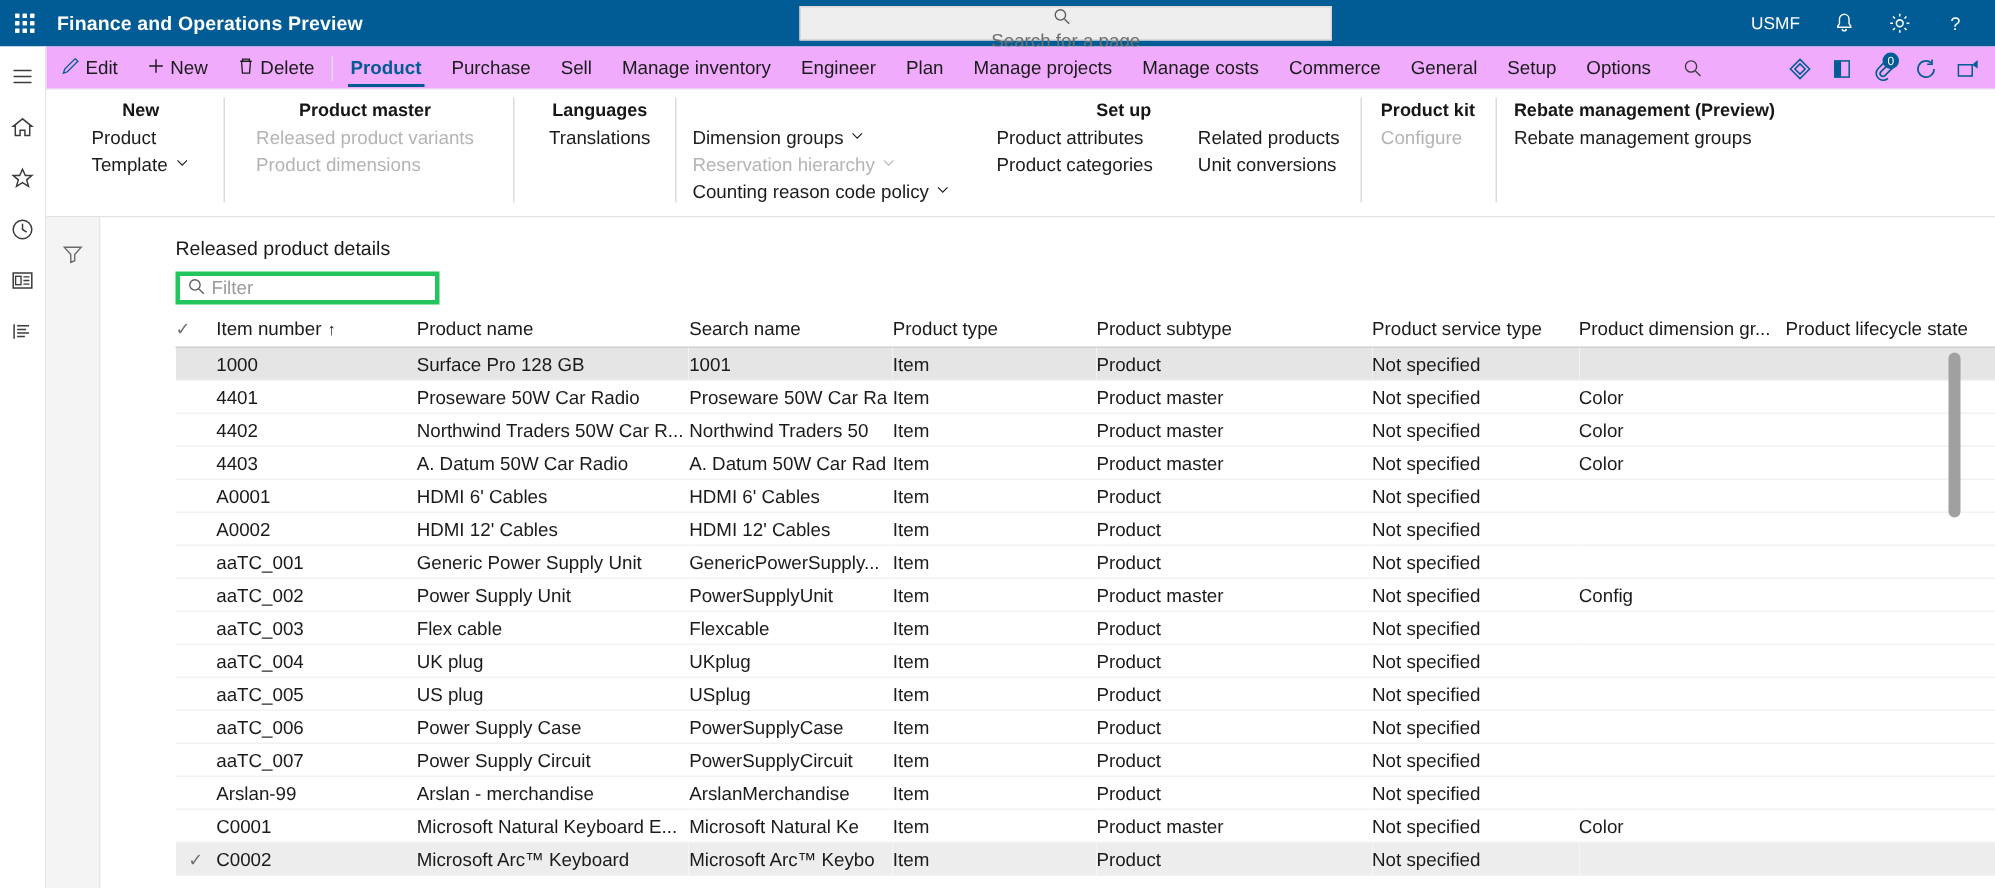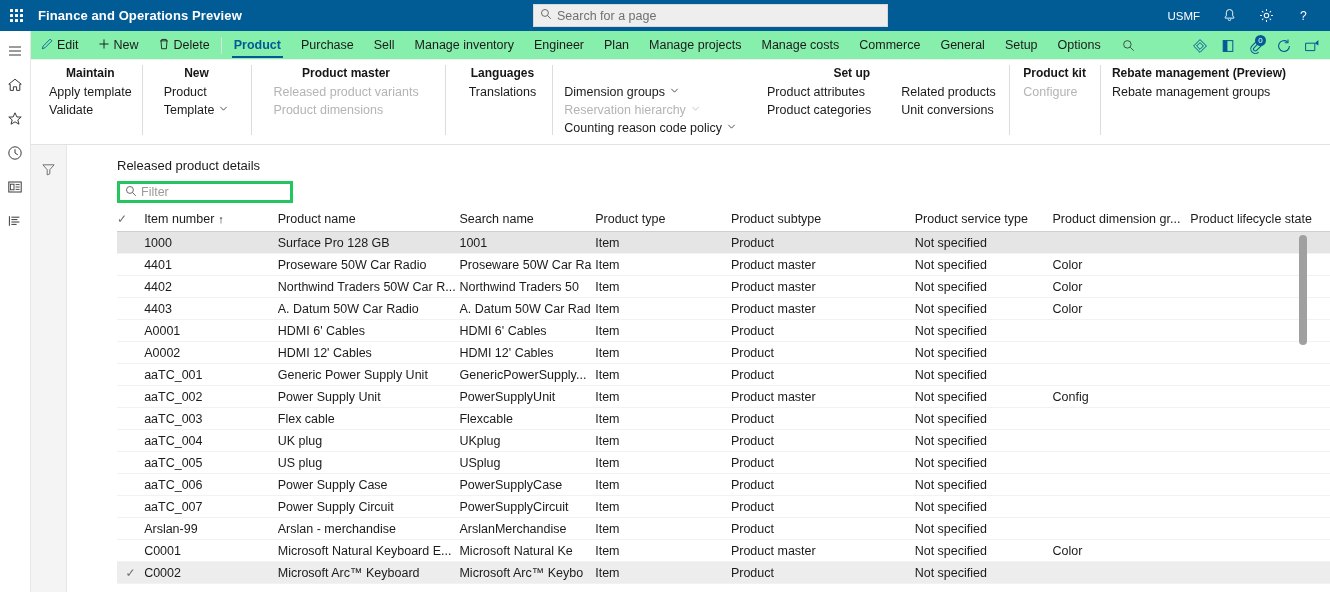--- a/index.html
+++ b/index.html
@@ -27,21 +27,21 @@
   }
   .waffle-grid { display: grid; grid-template-columns: repeat(3, 3px); grid-gap: 2px; }
   .waffle-grid i { width: 3px; height: 3px; background: #ffffff; display: block; border-radius: 0.5px; }
   .app-title {
     color: #ffffff; font-size: 13px; font-weight: bold; letter-spacing: .1px;
     margin-left: 6px; white-space: nowrap;
   }
   .page-search {
     position: absolute; left: 533px; top: 4px; width: 355px; height: 23px;
     background: #eeeeee; border: 1px solid #d8d8d8;
-    display: flex; align-items: center; padding: 0 6px; cursor: text;
+    display: flex; align-items: center; padding: 0 6px; cursor: text; flex-direction: column;
   }
   .page-search .mag { margin-right: 5px; flex: 0 0 auto; }
   .page-search .ph { color: #707070; font-size: 12.5px; }
   .topbar-right {
     position: absolute; right: 8px; top: 0; height: 31px;
     display: flex; align-items: center; gap: 0px;
   }
   .topbar-right .tb-item {
     color: #ffffff; font-size: 11.5px; padding: 0 11px; height: 31px;
     display: flex; align-items: center; cursor: pointer; white-space: nowrap;
@@ -55,21 +55,21 @@
   }
   .rail-btn {
     width: 31px; height: 31px; display: flex; align-items: center; justify-content: center;
     cursor: pointer; color: #3b3b3b;
   }
   .rail-btn.sp { margin-top: 3px; }
 
   
   .cmdbar {
     position: absolute; left: 31px; top: 31px; width: 1299px; height: 29px;
-    background: #86efac; border-bottom: 1px solid #f0f0f0;
+    background: #f0abfc; border-bottom: 1px solid #f0f0f0;
     display: flex; align-items: center;
   }
   .cmd-btn {
     display: flex; align-items: center; gap: 3px;
     height: 29px; padding: 0 9px; cursor: pointer; color: #1b1b1b; font-size: 12.5px;
     white-space: nowrap;
   }
   .cmd-sep { width: 1px; height: 17px; background: #dedede; margin: 0 2px; }
   .tab {
     height: 29px; padding: 0 10px; display: flex; align-items: center;
@@ -369,33 +369,20 @@
         <svg width="16" height="16" viewBox="0 0 16 16">
             <path d="M1.6 5.2h9.2v7.4H1.6z" fill="none" stroke="#015b94" stroke-width="1"></path>
             <path d="M10.8 5.2 14.4 2v5.6z" fill="#015b94"></path>
           </svg>
       </div>
     </div>
   </div>
 
   <div class="ribbon">
 
-    <div class="rgroup">
-      <div class="ghead">Maintain</div>
-      <div class="gcols">
-        <div class="gcol">
-          <div class="ritem">
-              <span>Apply template</span>
-            </div>
-          <div class="ritem">
-              <span>Validate</span>
-            </div>
-        </div>
-      </div>
-    </div>
 
     <div class="rgroup" style="padding-left:22px;padding-right:22px;">
       <div class="ghead">New</div>
       <div class="gcols">
         <div class="gcol">
           <div class="ritem">
               <span>Product</span>
             </div>
           <div class="ritem">
             <span>Template</span>

